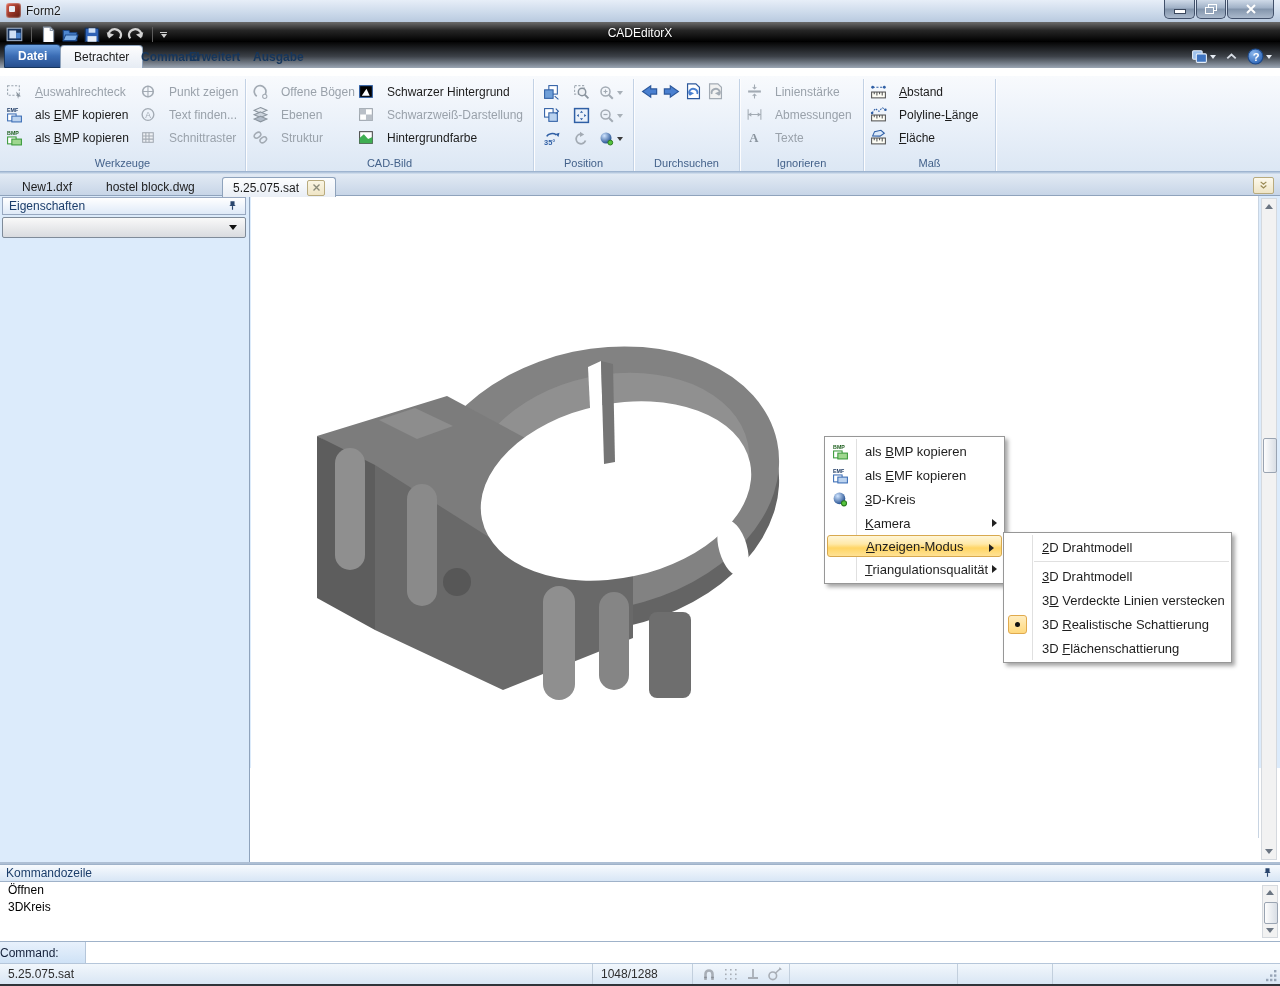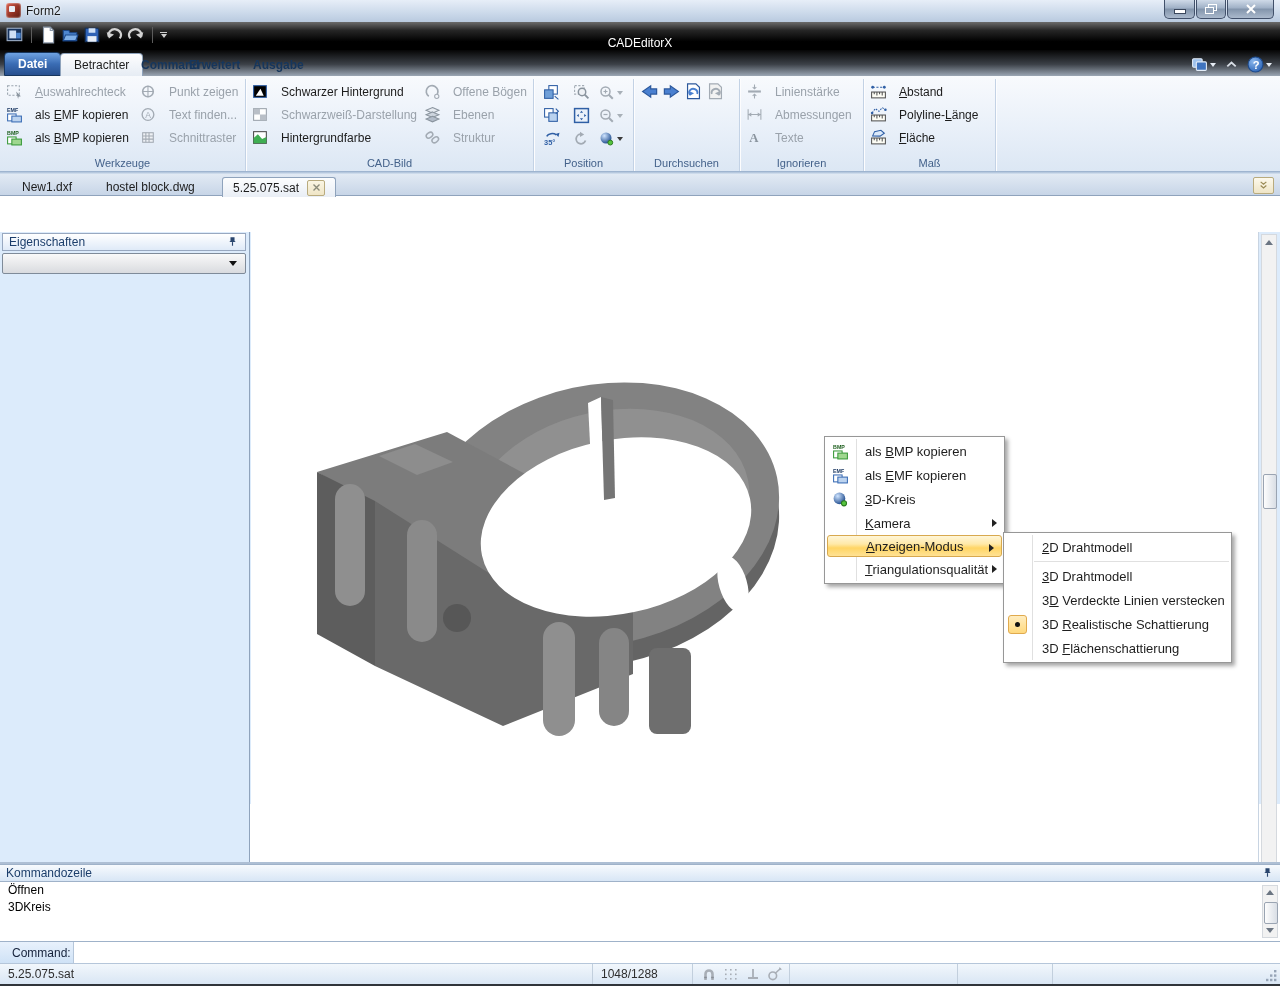--- a/index.html
+++ b/index.html
@@ -16,24 +16,24 @@
   #appicon{position:absolute;left:6px;top:3px;width:15px;height:15px;border-radius:3px;background:linear-gradient(135deg,#d95b4a,#8c2f22 60%,#5b1a12);box-shadow:inset 0 0 2px #fff;}
   #appicon::after{content:"";position:absolute;left:3px;top:3px;width:6px;height:6px;background:#e8edf5;border-radius:1px;}
   .winbtns{position:absolute;right:6px;top:0;display:flex;}
   .winbtn{height:18px;border:1px solid #41506a;border-top:none;border-radius:0 0 5px 5px;background:linear-gradient(#cfdae8,#9fb0c6 45%,#8294ab 50%,#aab9cc);display:flex;align-items:center;justify-content:center;margin-left:1px;}
   .wmin{width:29px;} .wmax{width:28px;} .wclose{width:45px;}
 
   
   #appbar{left:0;top:22px;width:1280px;height:28px;background:linear-gradient(#6b6b6b,#262626 30%,#000 70%);}
   #qat{position:absolute;left:6px;top:4px;display:flex;align-items:center;gap:4px;}
   .qsep{width:1px;height:16px;background:#5c5c5c;margin:0 3px;}
-  #apptitle{position:absolute;left:0;right:0;top:14px;text-align:center;color:#fff;text-shadow:0 1px 2px #000;}
+  #apptitle{position:absolute;left:0;right:0;top:4px;text-align:center;color:#fff;text-shadow:0 1px 2px #000;}
 
   
-  #tabrow{left:0;top:50px;width:1280px;height:26px;background:linear-gradient(#050505,#3c4148 55%,#9ba6b4);}
+  #tabrow{left:0;top:42px;width:1280px;height:26px;background:linear-gradient(#050505,#3c4148 55%,#9ba6b4);}
   .rtab{position:absolute;bottom:0;height:22px;display:flex;align-items:center;justify-content:center;border-radius:4px 4px 0 0;padding:0 13px;}
   .rtab.file{left:4px;background:linear-gradient(#6fa3e2,#3a6cb4 50%,#274f8e);border:1px solid #17365e;color:#fff;font-weight:bold;}
   .rtab.active{background:linear-gradient(#fdfdfe,#e6ecf4);border:1px solid #8fa3bc;border-bottom:none;color:#1d1d1d;}
   .rtab.plain{color:#16365c;font-weight:bold;}
   #tabrow-right{position:absolute;right:8px;bottom:3px;display:flex;align-items:center;gap:8px;}
   .dd-arrow{width:0;height:0;border-left:3.5px solid transparent;border-right:3.5px solid transparent;border-top:4px solid #e6ecf4;}
 
   
   #ribbon{left:0;top:76px;width:1280px;height:95px;background:linear-gradient(#f8fafd,#e9f0f9 55%,#dce7f4);display:flex;padding-top:3px;box-sizing:border-box;}
   .rgroup{position:relative;border-right:1px solid #c3d2e5;box-shadow:1px 0 0 #fdfdfe;padding:1px 2px 16px 2px;box-sizing:border-box;flex:none;}
@@ -47,42 +47,42 @@
   #ribbonline{left:0;top:171px;width:1280px;height:3px;background:linear-gradient(#93abc9,#d8e4f2);}
 
   
   #doctabs{left:0;top:174px;width:1280px;height:22px;background:linear-gradient(#e2eaf4,#c7d5e7);border-bottom:1px solid #8fa3bc;box-sizing:border-box;}
   .dtab{position:absolute;top:3px;height:19px;display:flex;align-items:center;color:#1c1c1c;padding:0 10px;}
   .dtab.on{background:linear-gradient(#fcfdfe,#e9eef5);border:1px solid #8fa3bc;border-bottom:none;border-radius:3px 3px 0 0;height:19px;gap:8px;z-index:3;}
   .closebox{width:16px;height:14px;border:1px solid #b9ab7e;border-radius:2px;background:linear-gradient(#fbf6e4,#efe5c6);display:flex;align-items:center;justify-content:center;}
   .tanbtn{width:19px;height:15px;border:1px solid #b9ab7e;border-radius:2px;background:linear-gradient(#fdf9ec,#efe5c6);display:flex;align-items:center;justify-content:center;}
 
   
-  #main{left:0;top:196px;width:1280px;height:572px;background:#dcebfb;margin-top:36px;}
+  #main{left:0;top:196px;width:1280px;height:572px;background:#dcebfb;}
   #leftpanel{position:absolute;left:0;top:0;width:250px;height:666px;border-right:1px solid #8fa3bc;box-sizing:border-box;background:#dcebfb;}
   #lphead{position:absolute;left:2px;top:1px;right:3px;height:18px;background:linear-gradient(#ffffff,#dfeaf8);border:1px solid #98a8c0;display:flex;align-items:center;justify-content:space-between;padding:0 6px;box-sizing:border-box;color:#1c3e6b;}
   #lpcombo{position:absolute;left:2px;top:21px;right:3px;height:21px;border:1px solid #7f8b99;border-radius:2px;background:linear-gradient(#f9f9f9,#d9dbdf);display:flex;align-items:center;justify-content:flex-end;padding-right:8px;box-sizing:border-box;}
   .combo-arrow{width:0;height:0;border-left:4px solid transparent;border-right:4px solid transparent;border-top:5px solid #111;}
   #canvas{position:absolute;left:251px;top:0;width:1008px;height:642px;background:#fff;border-right:1px solid #c8d4e2;box-sizing:border-box;}
   #sheetrow{position:absolute;left:251px;top:642px;width:1008px;height:24px;background:linear-gradient(#e6eefa,#ccdbee);border-top:1px solid #9fb2c9;box-sizing:border-box;}
   .hscroll{position:absolute;right:2px;top:2px;width:344px;height:18px;background:#eef1f5;border:1px solid #c3ccd7;display:flex;align-items:center;}
   .tri{width:0;height:0;}
   .thumbh{position:absolute;left:112px;top:1px;width:28px;height:14px;background:linear-gradient(90deg,#fdfdfd,#d9dee5);border:1px solid #9aa4b2;border-radius:2px;}
   #vscroll{position:absolute;left:1261px;top:2px;width:16px;height:662px;background:#f2f2f2;border:1px solid #d5d9de;box-sizing:border-box;}
   .thumbv{position:absolute;left:1px;width:12px;height:33px;background:linear-gradient(90deg,#fdfdfd,#d9dee5);border:1px solid #9aa4b2;border-radius:2px;}
   .dotsplit{width:3px;height:16px;margin:0 2px;background:repeating-linear-gradient(#8a97a8 0 2px,transparent 2px 4px);}
 
   
   #cmdsep{left:0;top:862px;width:1280px;height:2px;background:#aebfd4;}
   #cmdheader{left:0;top:864px;width:1280px;height:18px;background:linear-gradient(#f7fafd,#d8e6f5);border-top:1px solid #9fb2c9;border-bottom:1px solid #9fb2c9;box-sizing:border-box;color:#1c3e6b;display:flex;align-items:center;justify-content:space-between;padding:0 6px;}
   #cmdhistory{left:0;top:882px;width:1280px;height:59px;background:#fff;color:#000;}
   #cmdhistory .line{padding:1px 8px;line-height:15px;}
   #histscroll{position:absolute;right:2px;top:3px;width:16px;height:53px;background:#f2f2f2;border:1px solid #d5d9de;box-sizing:border-box;}
   #cmdrow{left:0;top:941px;width:1280px;height:22px;border-top:1px solid #9fb2c9;box-sizing:border-box;display:flex;}
-  #cmdlabel{width:74px;background:linear-gradient(#e8f1fc,#cfe2f6);border-right:1px solid #b5c6da;display:flex;align-items:center;padding-left:12px;box-sizing:border-box;color:#14213a;}
+  #cmdlabel{width:86px;background:linear-gradient(#e8f1fc,#cfe2f6);border-right:1px solid #b5c6da;display:flex;align-items:center;padding-left:0;box-sizing:border-box;color:#14213a;}
   #cmdinput{flex:1;border:none;outline:none;font:12px "Liberation Sans",sans-serif;padding:0 6px;}
 
   
   #statusbar{left:0;top:963px;width:1280px;height:21px;background:linear-gradient(#f2f7fc,#d9e6f4);border-top:1px solid #b5c6da;box-sizing:border-box;color:#2e2e2e;}
   .scell{position:absolute;top:0;height:20px;display:flex;align-items:center;border-right:1px solid #c2cfdd;box-sizing:border-box;padding:0 8px;}
   #grip{position:absolute;right:2px;top:6px;}
 
   #bottomedge{left:0;top:984px;width:1280px;height:2px;background:#30343a;}
 
   
@@ -468,58 +468,58 @@
             </svg>
             <span>Schnittraster</span>
           </div>
       </div>
     </div>
     <div class="glabel">Werkzeuge</div>
   </div>
 
   <div class="rgroup" style="width:288px;">
     <div class="gcols">
+      <div style="width:106px;">
+        <div class="rrow dis">
+            <svg class="i" width="17" height="17">
+              <use href="#sym-arcs"></use>
+            </svg>
+            <span>Offene Bögen</span>
+          </div>
+        <div class="rrow dis">
+            <svg class="i" width="17" height="17">
+              <use href="#sym-layers"></use>
+            </svg>
+            <span>Ebenen</span>
+          </div>
+        <div class="rrow dis">
+            <svg class="i" width="17" height="17">
+              <use href="#sym-chain"></use>
+            </svg>
+            <span>Struktur</span>
+          </div>
+      </div>
       <div style="width:172px;">
         <div class="rrow en">
             <svg class="i" width="17" height="17">
               <use href="#sym-blackbg"></use>
             </svg>
             <span>Schwarzer Hintergrund</span>
           </div>
         <div class="rrow dis">
             <svg class="i" width="17" height="17">
               <use href="#sym-bw"></use>
             </svg>
             <span>Schwarzweiß-Darstellung</span>
           </div>
         <div class="rrow en">
             <svg class="i" width="17" height="17">
               <use href="#sym-bgcolor"></use>
             </svg>
             <span>Hintergrundfarbe</span>
-          </div>
-      </div>
-      <div style="width:106px;">
-        <div class="rrow dis">
-            <svg class="i" width="17" height="17">
-              <use href="#sym-arcs"></use>
-            </svg>
-            <span>Offene Bögen</span>
-          </div>
-        <div class="rrow dis">
-            <svg class="i" width="17" height="17">
-              <use href="#sym-layers"></use>
-            </svg>
-            <span>Ebenen</span>
-          </div>
-        <div class="rrow dis">
-            <svg class="i" width="17" height="17">
-              <use href="#sym-chain"></use>
-            </svg>
-            <span>Struktur</span>
           </div>
       </div>
     </div>
     <div class="glabel">CAD-Bild</div>
   </div>
 
   <div class="rgroup" style="width:100px;">
     <div class="pgrid">
       <div class="pcell">
           <svg class="i" width="17" height="17">

